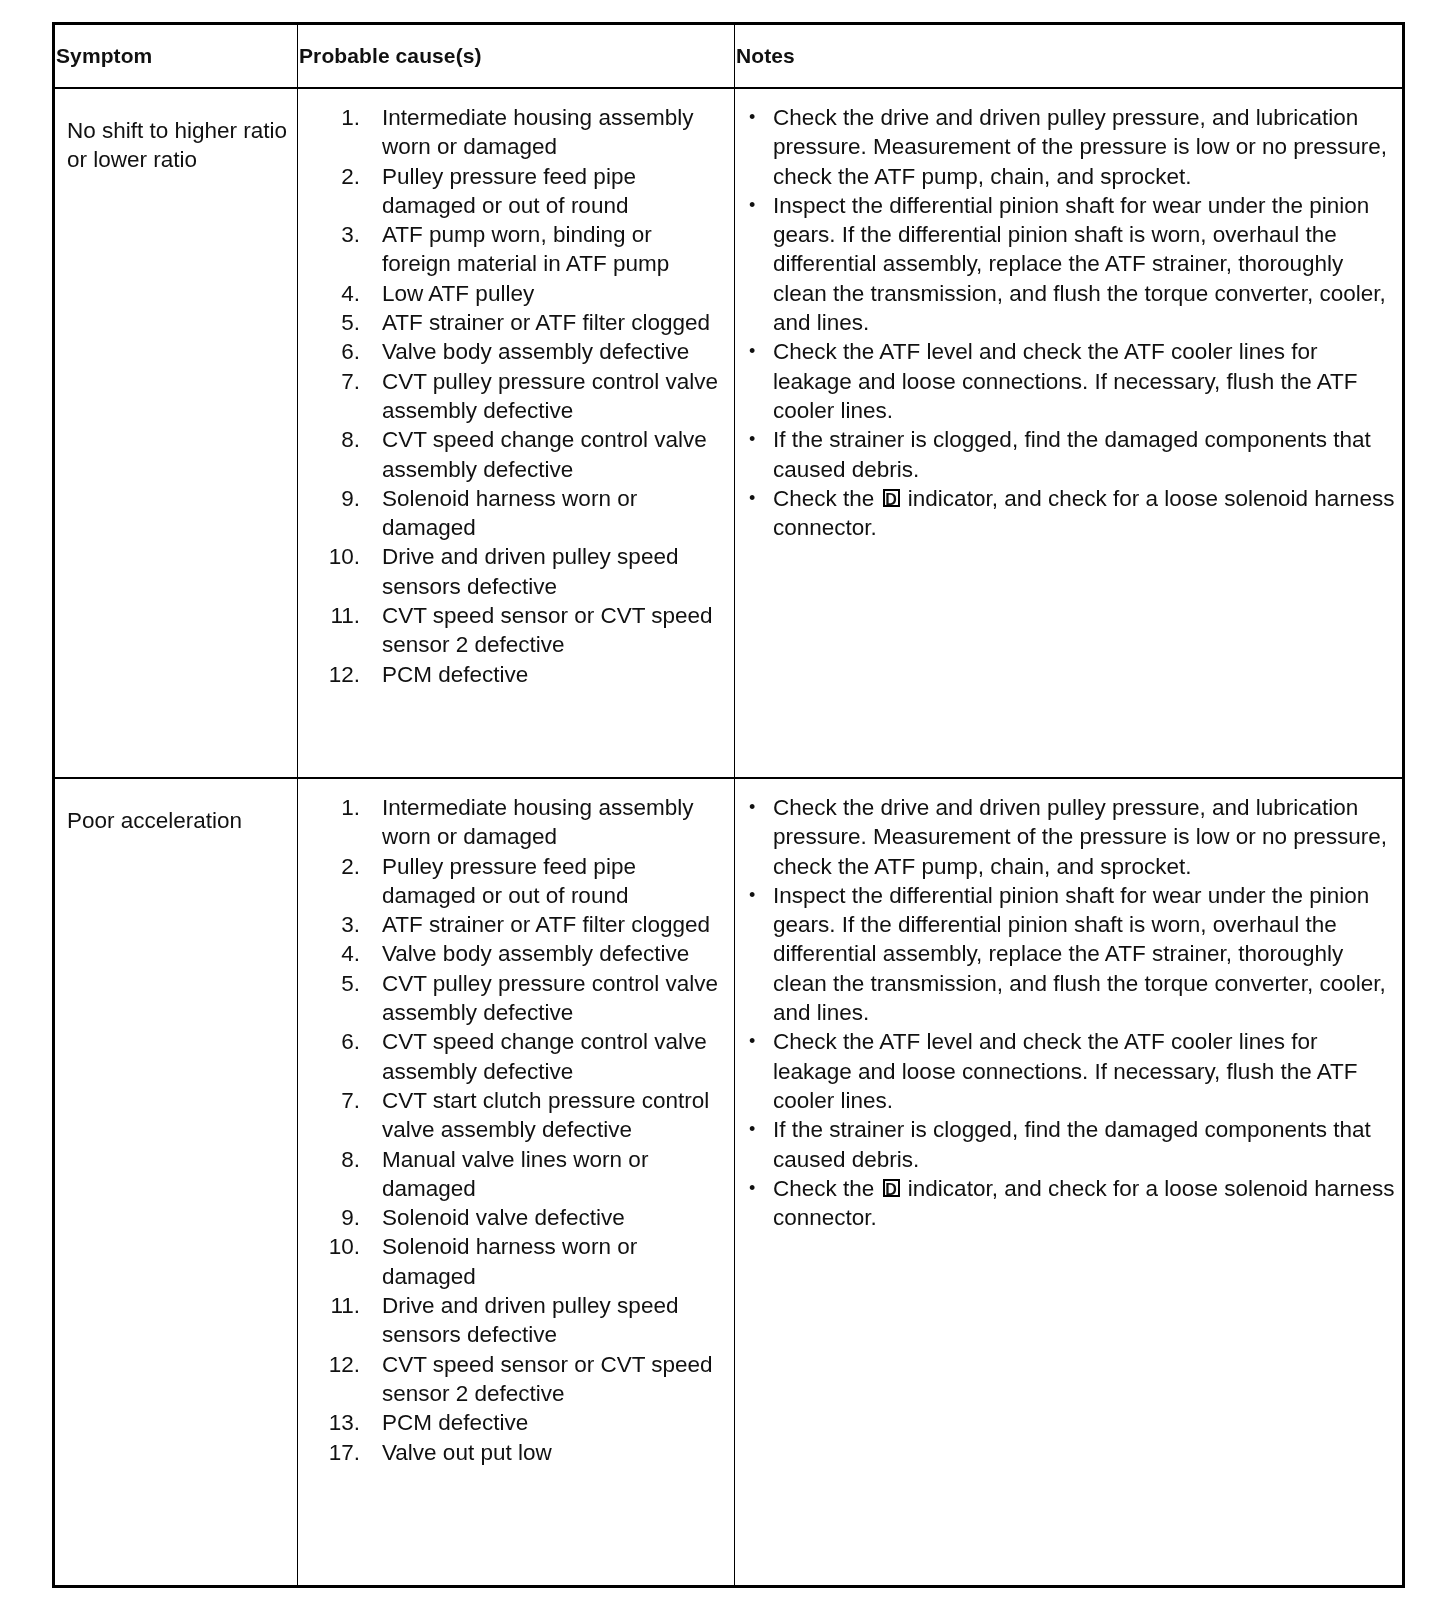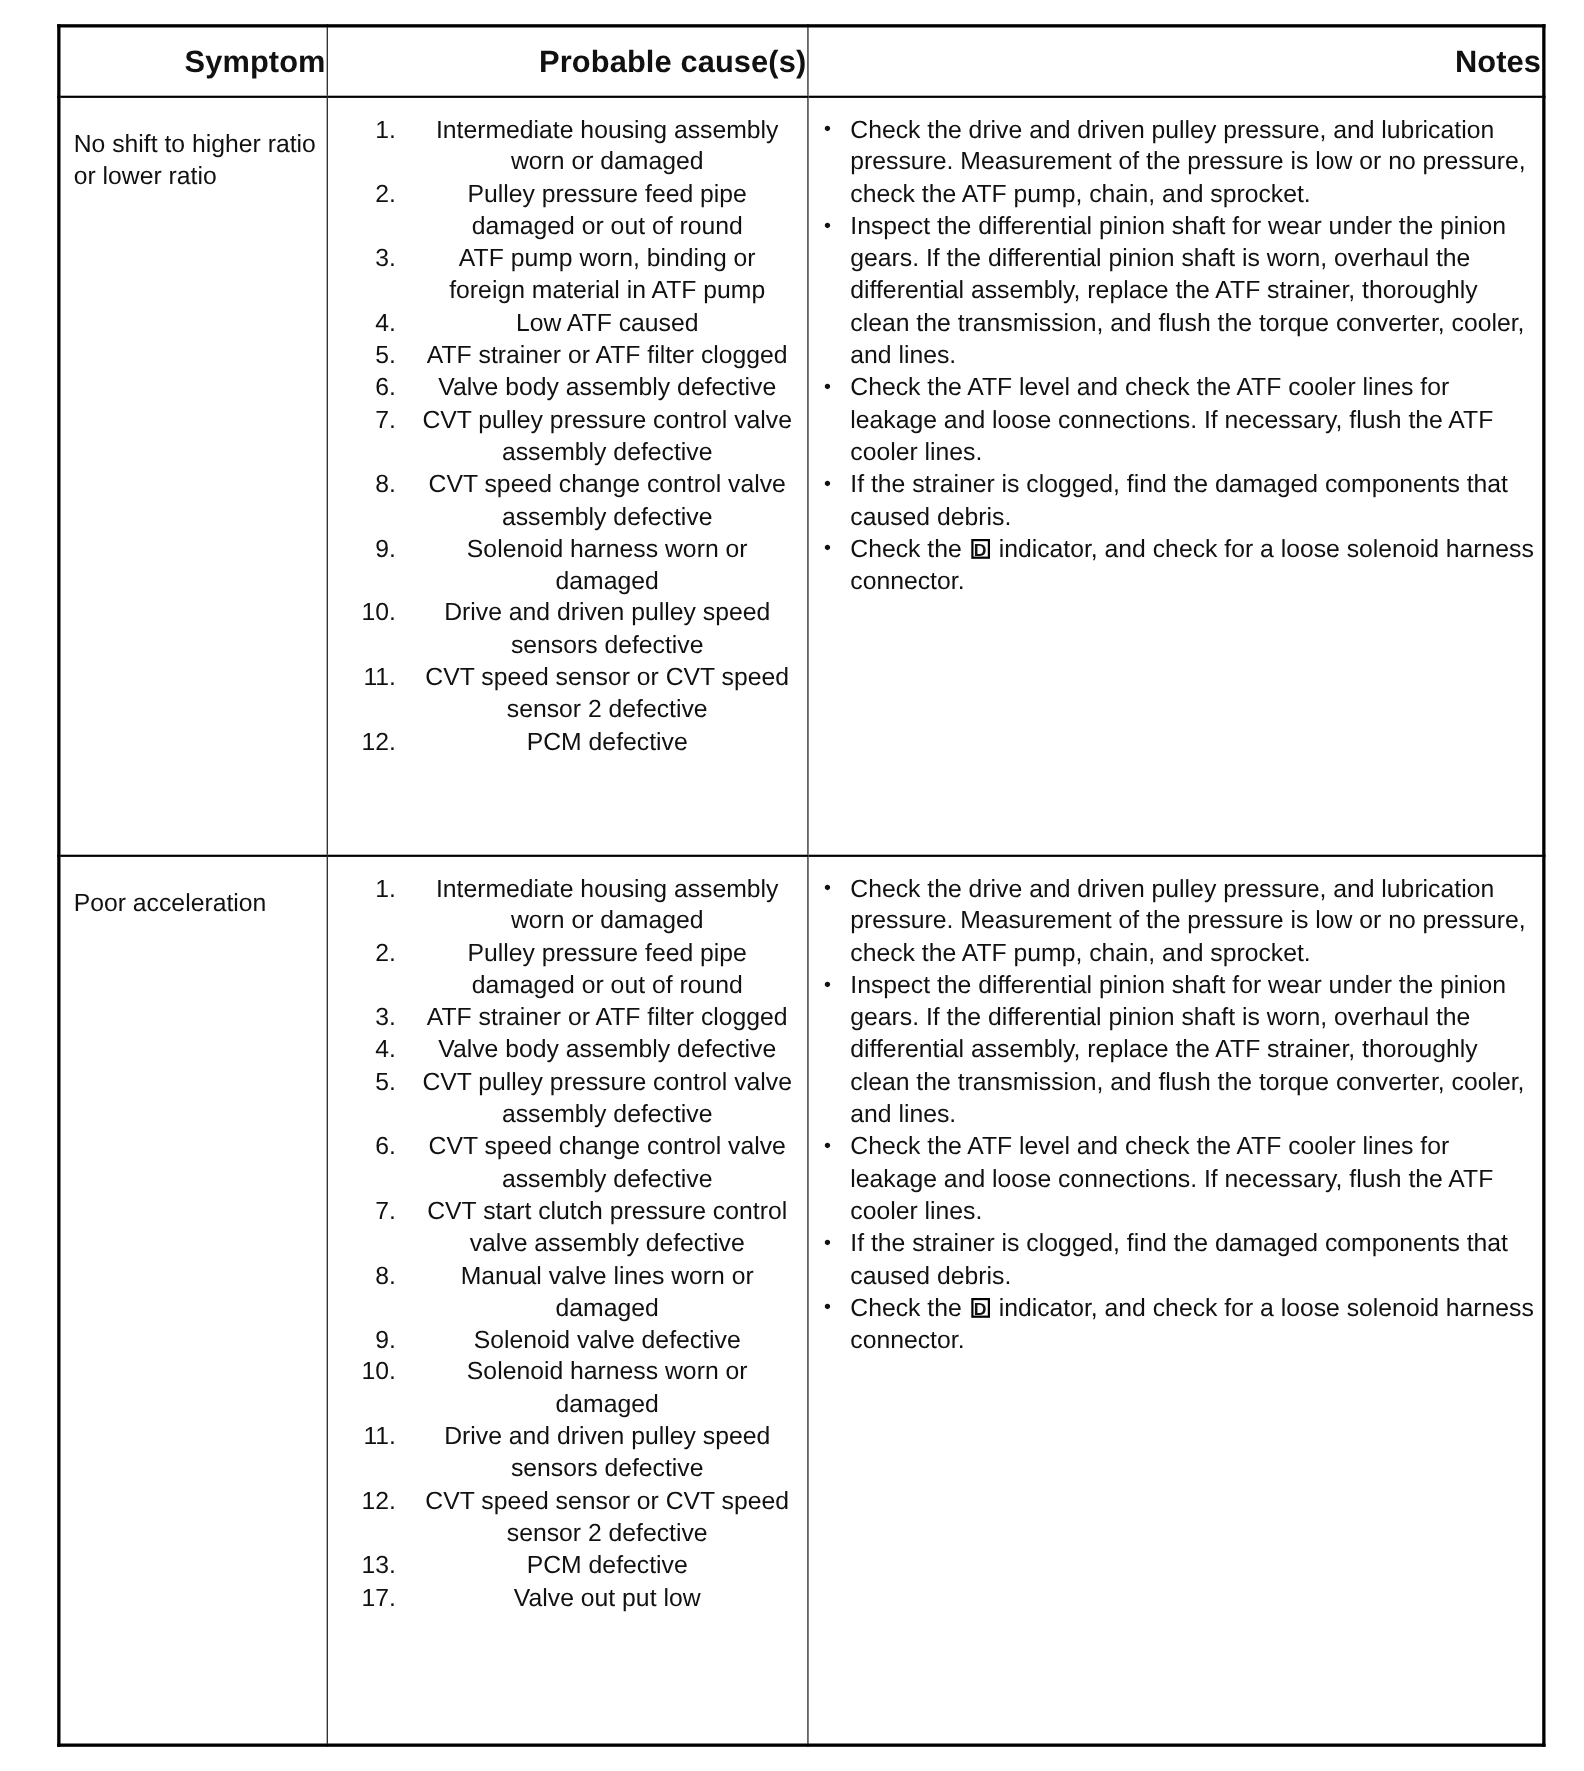--- a/index.html
+++ b/index.html
@@ -29,22 +29,22 @@
       border: 3px solid #000;
       table-layout: fixed;
     }
     table.trouble col.c-symptom { width: 244px; }
     table.trouble col.c-cause { width: 437px; }
     table.trouble col.c-notes { width: 669px; }
 
     table.trouble th {
       height: 60px;
       font-weight: bold;
-      font-size: 28px;
-      text-align: right;
+      font-size: 21px;
+      text-align: left;
       vertical-align: middle;
       border-bottom: 2px solid #000;
       border-right: 1px solid #000;
       letter-spacing: 0.1px;
     }
     table.trouble th:last-child { border-right: none; margin-left: 12px; }
 
     table.trouble td {
       vertical-align: top;
       border-right: 1px solid #000;
@@ -74,21 +74,20 @@
     ol.causes li .num {
       width: 62px;
       flex: 0 0 62px;
       text-align: right;
       padding-right: 22px;
       box-sizing: content-box;
     }
     ol.causes li .ctext {
       flex: 1 1 auto;
       padding-right: 4px;
-      text-align: center;
     }
 
     ul.notes {
       list-style: none;
       margin: 0;
       padding: 14px 4px 12px 12px;
     }
     ul.notes li {
       display: flex;
       align-items: flex-start;
@@ -149,21 +148,21 @@
               <li>
                 <span class="num">2.</span>
                 <span class="ctext">Pulley pressure feed pipe damaged or out of round</span>
               </li>
               <li>
                 <span class="num">3.</span>
                 <span class="ctext">ATF pump worn, binding or foreign material in ATF pump</span>
               </li>
               <li>
                 <span class="num">4.</span>
-                <span class="ctext">Low ATF caused</span>
+                <span class="ctext">Low ATF pulley</span>
               </li>
               <li>
                 <span class="num">5.</span>
                 <span class="ctext">ATF strainer or ATF filter clogged</span>
               </li>
               <li>
                 <span class="num">6.</span>
                 <span class="ctext">Valve body assembly defective</span>
               </li>
               <li>

